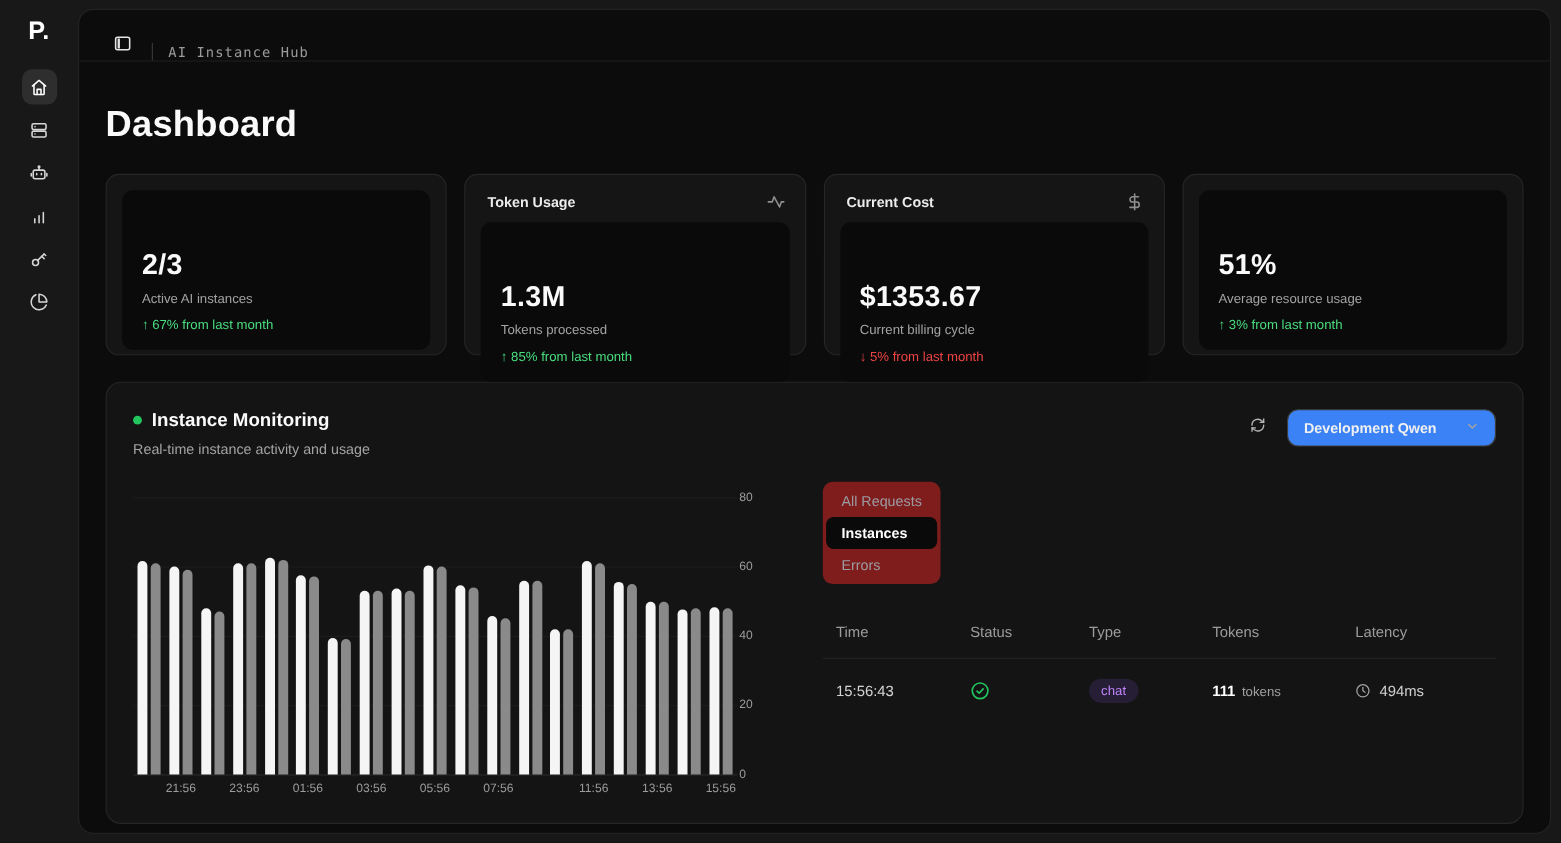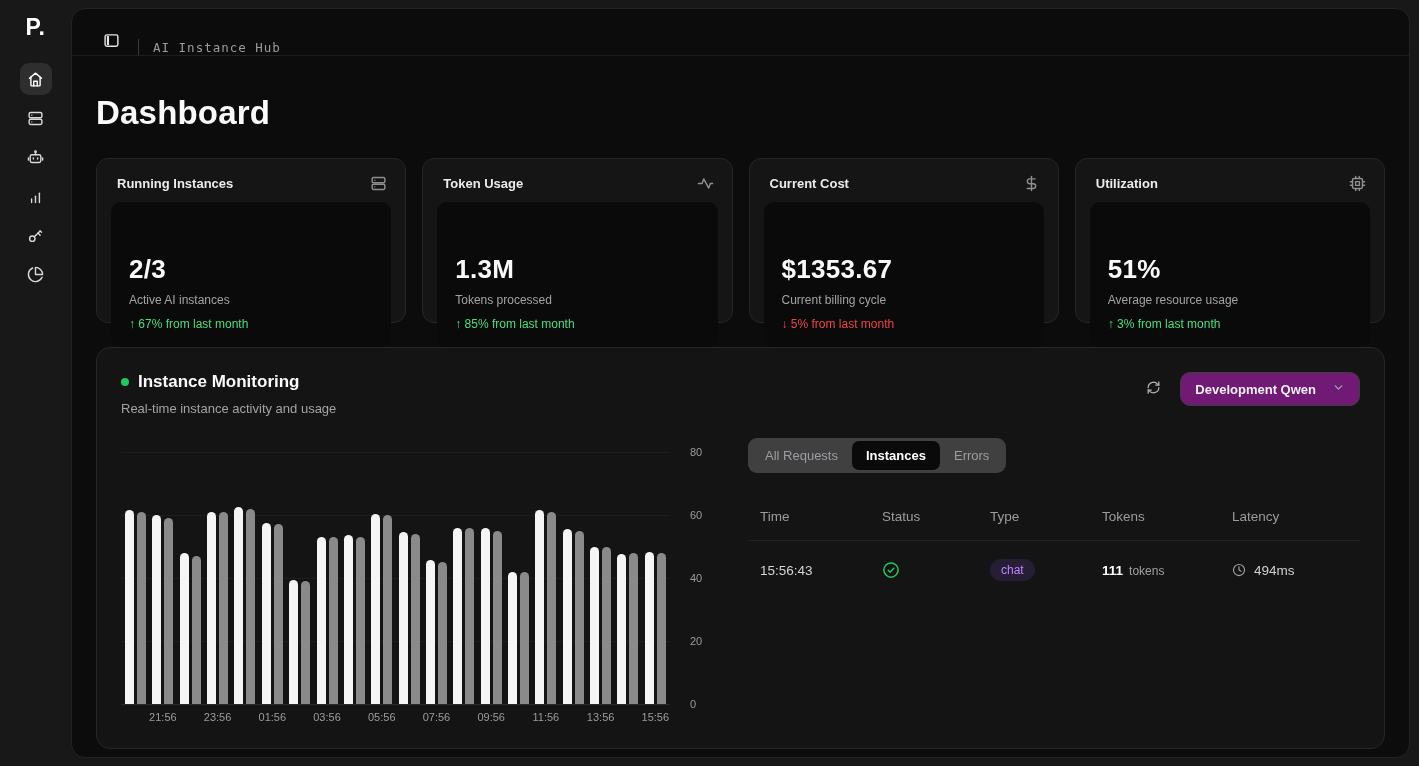--- a/index.html
+++ b/index.html
@@ -64,46 +64,46 @@
   }
   .monitor-head { display:flex; justify-content:space-between; align-items:flex-start; }
   .monitor-title-row { display:flex; align-items:center; gap:9px; }
   .live-dot { width:8px; height:8px; border-radius:50%; background:#22c55e; }
   .monitor-title { font-size:17px; font-weight:700; }
   .monitor-sub { font-size:13px; color:#a3a3a3; margin-top:9px; }
   .monitor-actions { display:flex; align-items:center; gap:16px; }
   .refresh-btn { color:#b4b4b4; cursor:pointer; width:22px; height:22px; display:flex; align-items:center; justify-content:center; }
   .refresh-btn svg { width:15px; height:15px; }
   .select-pill {
-    display:flex; align-items:center; gap:16px; border:1px solid #3d3d3d; border-radius:10px;
-    padding:8px 14px; font-size:13px; font-weight:600; color:#f0f0f0; background:#701a75; cursor:pointer;
+    display:flex; align-items:center; gap:26px; border:1px solid #3d3d3d; border-radius:10px;
+    padding:8px 14px; font-size:13px; font-weight:600; color:#f0f0f0; background:#3b82f6; cursor:pointer;
   }
   .select-pill svg { width:13px; height:13px; color:#a3a3a3; }
   .monitor-body { display:flex; gap:52px; margin-top:22px; }
   
   .chart-wrap { width:575px; }
   .chart { display:flex; height:252px; margin-top:14px; }
   .axis { position:relative; width:36px; font-size:11px; color:#9c9c9c; }
   .axis.right { width:26px; }
   .axis span { position:absolute; transform:translateY(-50%); }
   .axis.left span { right:8px; }
-  .axis.right span { left:20px; }
+  .axis.right span { left:2px; }
   .plot { position:relative; flex:1; }
   .gridline { position:absolute; left:0; right:0; height:1px; background:#1d1d1d; }
   .gridline.zero { background:#2a2a2a; }
   .bars { position:absolute; inset:0; display:flex; justify-content:space-between; align-items:flex-end; padding:0 4px; }
   .bar-group { display:flex; align-items:flex-end; gap:3px; height:100%; position:relative; }
   .bar { width:9px; border-radius:5px 5px 0 0; }
   .x-label {
     position:absolute; top:100%; left:50%; transform:translateX(-50%);
     margin-top:7px; font-size:11px; color:#9c9c9c; white-space:nowrap;
   }
   
   .table-section { flex:1; min-width:0; }
-  .tabs { display:inline-flex; background:#404040; border-radius:9px; padding:3px; }
+  .tabs { display:inline-flex; background:#7f1d1d; border-radius:9px; padding:3px;flex-direction:column; }
   .tab {
     font-size:13px; color:#9c9ca3; padding:7px 14px; border-radius:7px; cursor:pointer; font-weight:500;
   }
   .tab.active { background:#0a0a0a; color:#fff; font-weight:700; }
   .grid-row { display:grid; grid-template-columns:122px 108px 112px 130px 1fr; align-items:center; }
   .thead { margin-top:26px; padding:10px 12px 16px 12px; border-bottom:1px solid #232323; }
   .th { font-size:13.5px; color:#9c9c9c; }
   .trow { padding:18px 12px; }
   .td { font-size:13.5px; color:#d4d4d4; }
   .status-icon { color:#22c55e; display:flex; } .status-icon svg { width:18px; height:18px; }
@@ -194,31 +194,20 @@
     </div>
     <div class="topbar-divider"></div>
     <div class="topbar-title">AI Instance Hub</div>
   </header>
 
   <div class="content">
     <h1 class="page-title">Dashboard</h1>
 
     <div class="cards">
         <div class="card">
-          <div class="card-head">
-            <span class="card-title">Running Instances</span>
-            <span class="card-icon" style="display: flex;">
-              <svg viewBox="0 0 24 24" fill="none" stroke="currentColor" stroke-width="2" stroke-linecap="round" stroke-linejoin="round">
-                <rect x="3" y="3.5" width="18" height="7.5" rx="2"></rect>
-                <rect x="3" y="13" width="18" height="7.5" rx="2"></rect>
-                <path d="M6.8 7.25h.01"></path>
-                <path d="M6.8 16.75h.01"></path>
-              </svg>
-            </span>
-          </div>
           <div class="card-inner">
             <div class="card-value">2/3</div>
             <div class="card-sub">Active AI instances</div>
             <div class="card-delta delta-up">↑ 67% from last month</div>
           </div>
         </div>
         <div class="card">
           <div class="card-head">
             <span class="card-title">Token Usage</span>
             <span class="card-icon" style="display: flex;">
@@ -243,30 +232,20 @@
               </svg>
             </span>
           </div>
           <div class="card-inner">
             <div class="card-value">$1353.67</div>
             <div class="card-sub">Current billing cycle</div>
             <div class="card-delta delta-down">↓ 5% from last month</div>
           </div>
         </div>
         <div class="card">
-          <div class="card-head">
-            <span class="card-title">Utilization</span>
-            <span class="card-icon" style="display: flex;">
-              <svg viewBox="0 0 24 24" fill="none" stroke="currentColor" stroke-width="2" stroke-linecap="round" stroke-linejoin="round">
-                <rect x="5" y="5" width="14" height="14" rx="2"></rect>
-                <rect x="9.3" y="9.3" width="5.4" height="5.4"></rect>
-                <path d="M9.5 2v3M14.5 2v3M9.5 19v3M14.5 19v3M2 9.5h3M2 14.5h3M19 9.5h3M19 14.5h3"></path>
-              </svg>
-            </span>
-          </div>
           <div class="card-inner">
             <div class="card-value">51%</div>
             <div class="card-sub">Average resource usage</div>
             <div class="card-delta delta-up">↑ 3% from last month</div>
           </div>
         </div>
       </div>
 
     <section class="monitor">
       <div class="monitor-head">
@@ -356,25 +335,20 @@
                     <div class="bar" style="background: rgb(138, 138, 138); height: 67.5%;"></div>
                   </div>
                   <div class="bar-group">
                     <div class="bar" style="background: rgb(245, 245, 245); height: 57.125%;"></div>
                     <div class="bar" style="background: rgb(138, 138, 138); height: 56.25%;"></div>
                     <div class="x-label">07:56</div>
                   </div>
                   <div class="bar-group">
                     <div class="bar" style="background: rgb(245, 245, 245); height: 70%;"></div>
                     <div class="bar" style="background: rgb(138, 138, 138); height: 70%;"></div>
-                  </div>
-                  <div class="bar-group">
-                    <div class="bar" style="background: rgb(245, 245, 245); height: 70%;"></div>
-                    <div class="bar" style="background: rgb(138, 138, 138); height: 68.75%;"></div>
-                    <div class="x-label">09:56</div>
                   </div>
                   <div class="bar-group">
                     <div class="bar" style="background: rgb(245, 245, 245); height: 52.5%;"></div>
                     <div class="bar" style="background: rgb(138, 138, 138); height: 52.5%;"></div>
                   </div>
                   <div class="bar-group">
                     <div class="bar" style="background: rgb(245, 245, 245); height: 77.125%;"></div>
                     <div class="bar" style="background: rgb(138, 138, 138); height: 76.25%;"></div>
                     <div class="x-label">11:56</div>
                   </div>

